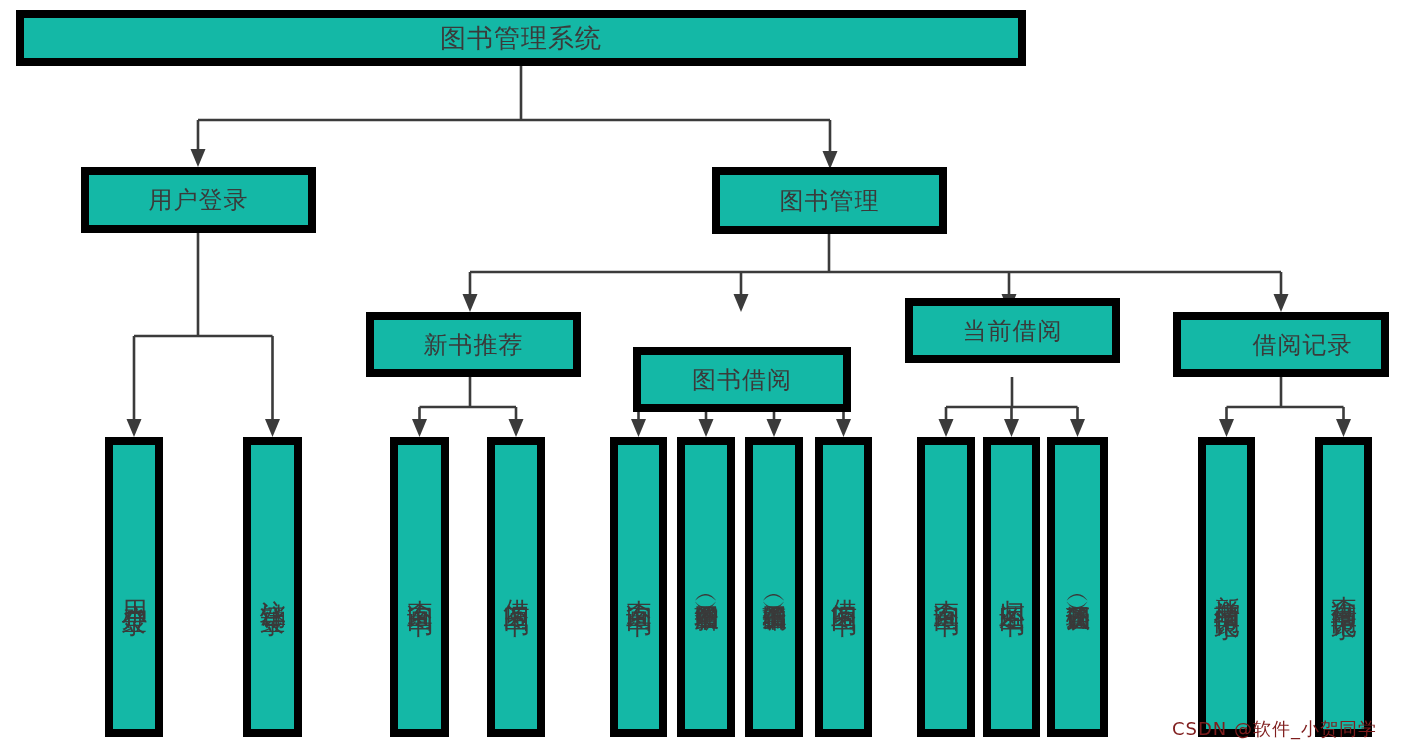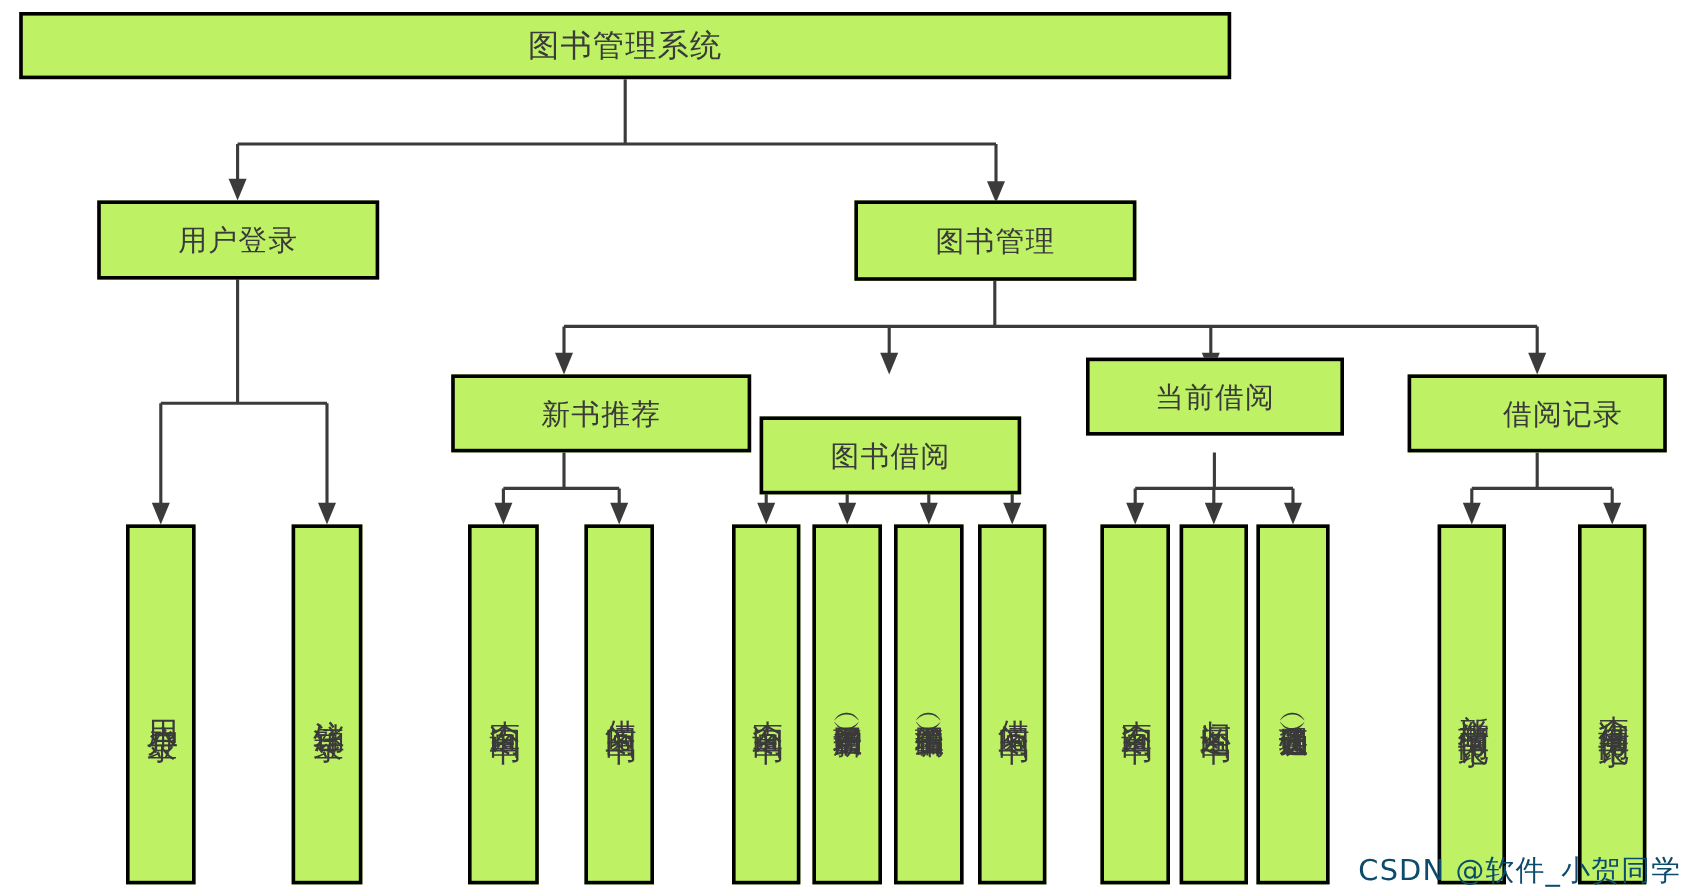--- a/index.html
+++ b/index.html
@@ -12,22 +12,22 @@
     overflow: hidden;
   }
   .connectors {
     position: absolute;
     left: 0; top: 0;
     z-index: 0;
   }
   .box {
     position: absolute;
     box-sizing: border-box;
-    border: 3px solid #000000;
-    background: #bef264;
+    border: 8px solid #000000;
+    background: #14b8a6;
     display: flex;
     align-items: center;
     justify-content: center;
     color: #3a3a3a;
     z-index: 1;
   }
   .hbox { font-size: 24px; letter-spacing: 1px; white-space: nowrap; }
   .root-box { font-size: 26px; }
   .vbox {
     writing-mode: vertical-rl;
@@ -37,24 +37,24 @@
     letter-spacing: 4px;
     text-align: center;
   }
   .vbox.small {
     font-size: 24px;
     letter-spacing: 0px;
     line-height: 1.2;
   }
   .watermark {
     position: absolute;
-    right: 4px;
+    right: 28px;
     bottom: 6px;
-    font-size: 24px;
-    color: #0c4a6e;
+    font-size: 18px;
+    color: #7f1d1d;
     z-index: 3;
     white-space: nowrap;
     letter-spacing: 1px;
   }
 </style>
 </head>
 <body>
 
 <div class="diagram">
 
@@ -94,21 +94,21 @@
     <span>图书管理系统</span>
   </div>
 
   <div class="box hbox" style="left:81px; top:167px; width:235px; height:66px;">
     <span>用户登录</span>
   </div>
   <div class="box hbox" style="left:712px; top:167px; width:235px; height:67px;">
     <span>图书管理</span>
   </div>
 
-  <div class="box hbox" style="left:376px; top:312px; width:250px; height:65px;">
+  <div class="box hbox" style="left:366px; top:312px; width:215px; height:65px;">
     <span>新书推荐</span>
   </div>
   <div class="box hbox" style="left:633px; top:312px; width:218px; height:65px;margin-top:35px;">
     <span>图书借阅</span>
   </div>
   <div class="box hbox" style="left:905px; top:298px; width:215px; height:65px;">
     <span>当前借阅</span>
   </div>
   <div class="box hbox" style="left:1173px; top:312px; width:216px; height:65px;padding-left:43px;">
     <span>借阅记录</span>

